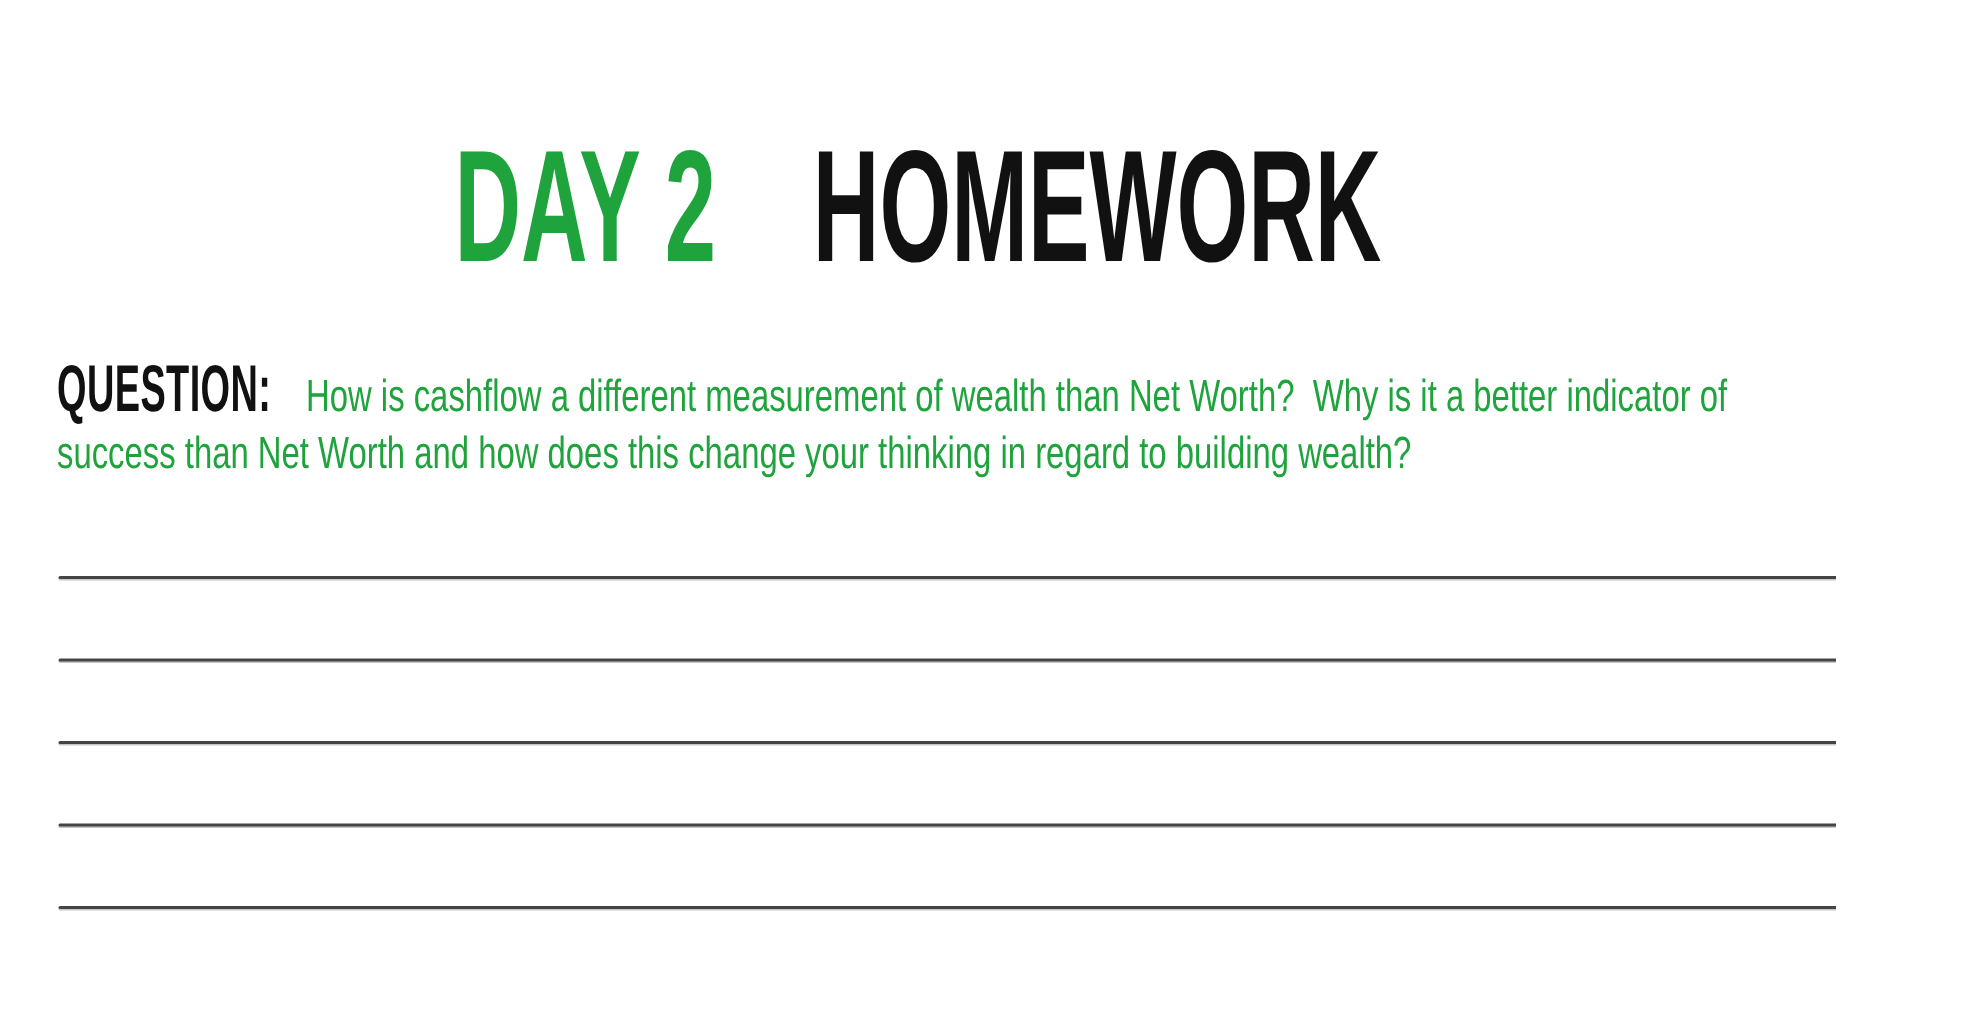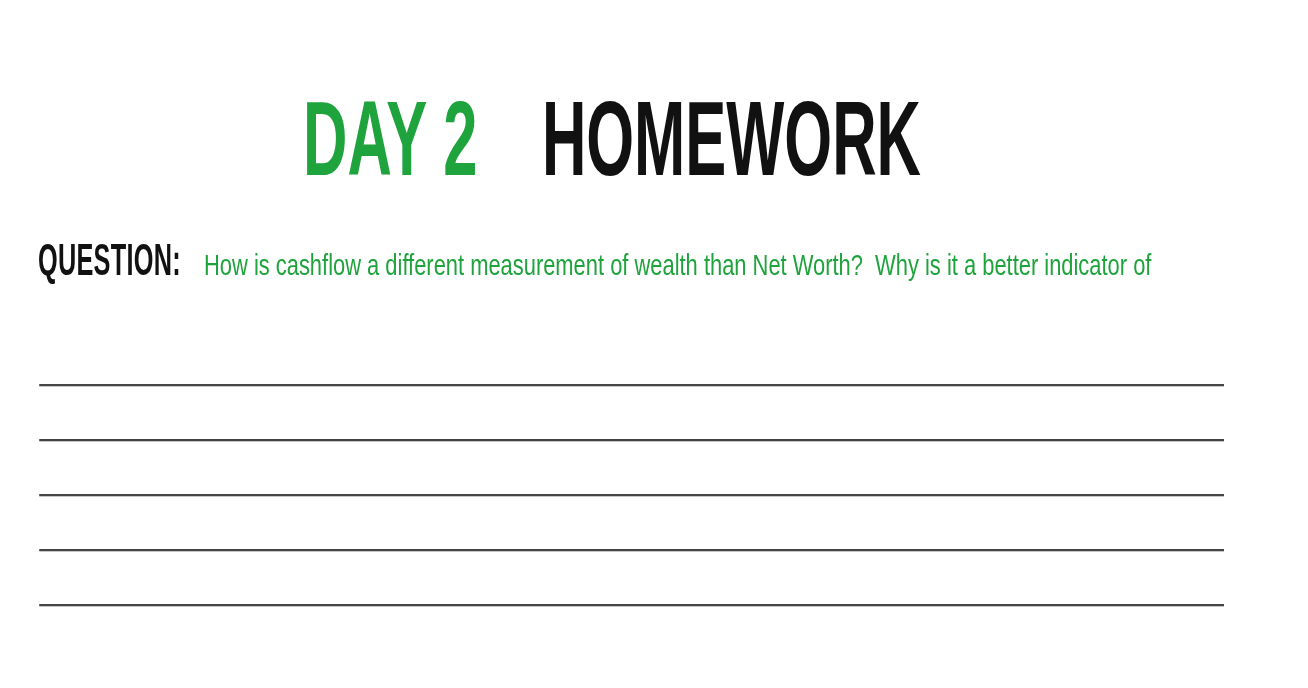--- a/index.html
+++ b/index.html
@@ -80,20 +80,21 @@
 </style>
 </head>
 <body>
 
 <div class="page">
 
   <h1 class="title"><span class="t-green">DAY 2</span><span class="t-black">HOMEWORK</span></h1>
 
   <div class="q-row1"><span class="q-label">QUESTION:</span><span class="q-text">How is cashflow a different measurement of wealth than Net Worth?  Why is it a better indicator of</span></div>
 
+  <div class="q-row2"><span class="q-text">success than Net Worth and how does this change your thinking in regard to building wealth?</span></div>
 
   <div class="answer-lines">
       <div class="answer-line"></div>
       <div class="answer-line"></div>
       <div class="answer-line"></div>
       <div class="answer-line"></div>
       <div class="answer-line"></div>
     </div>
 
 </div>

